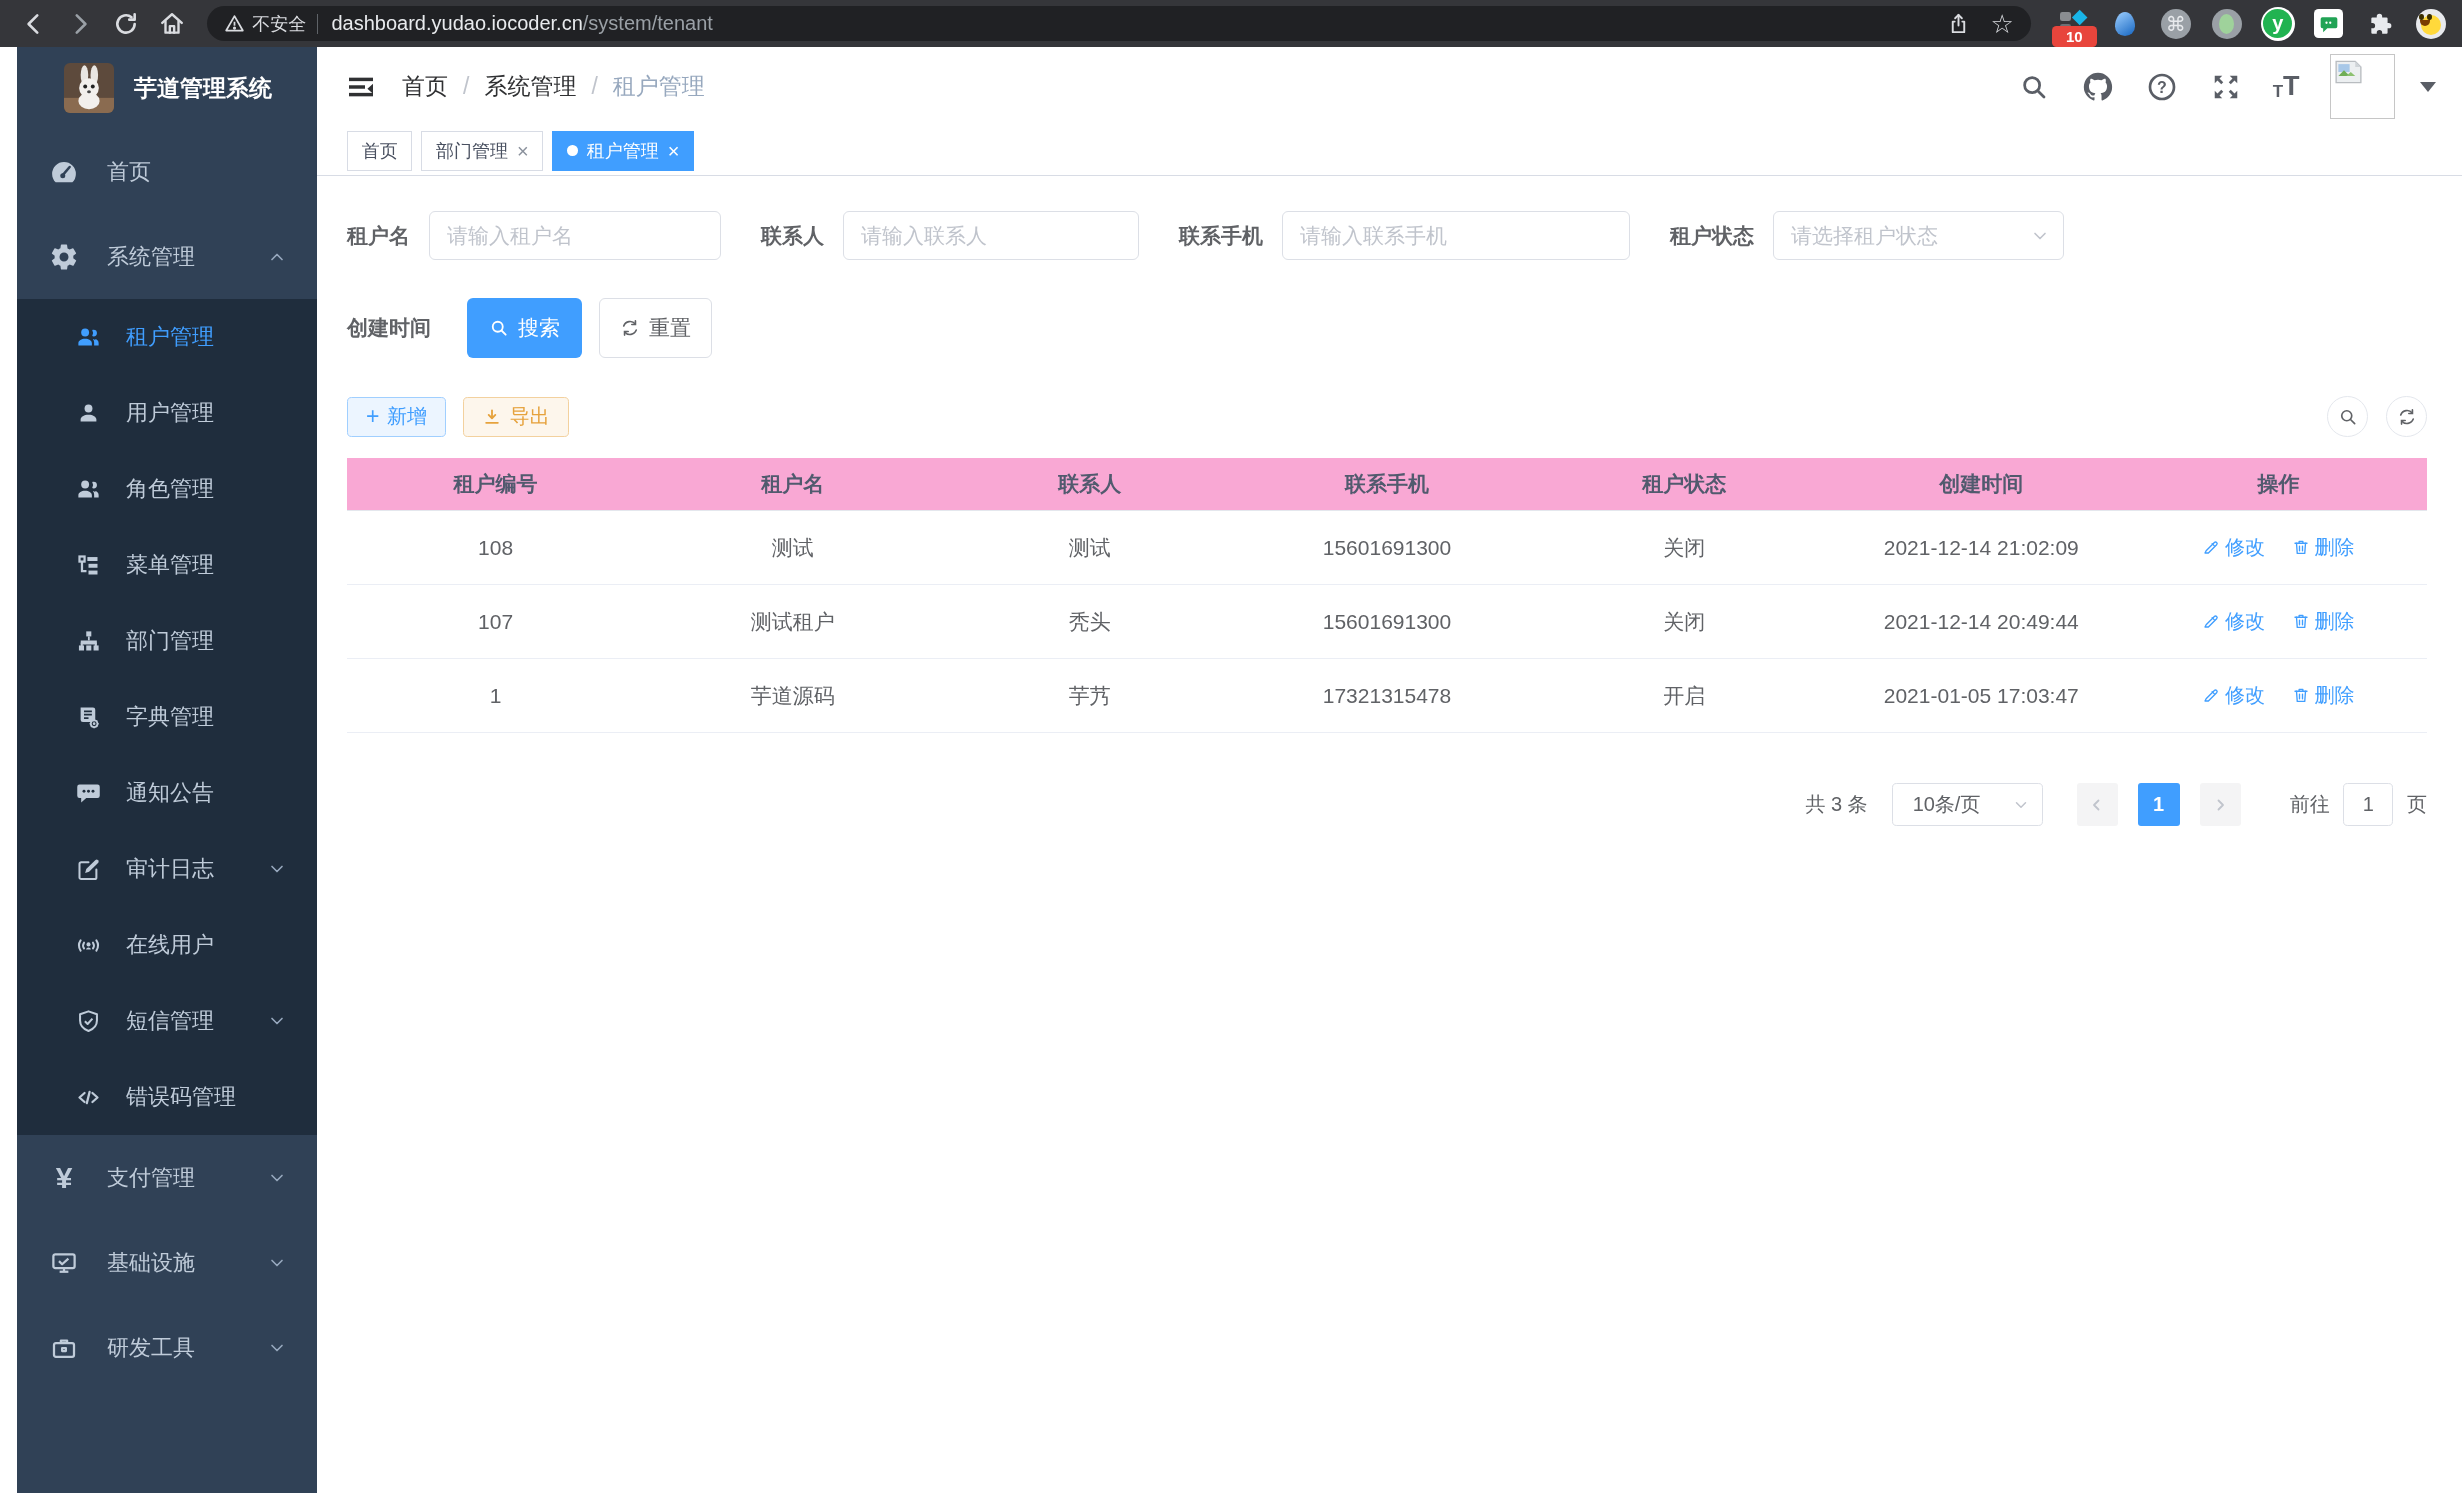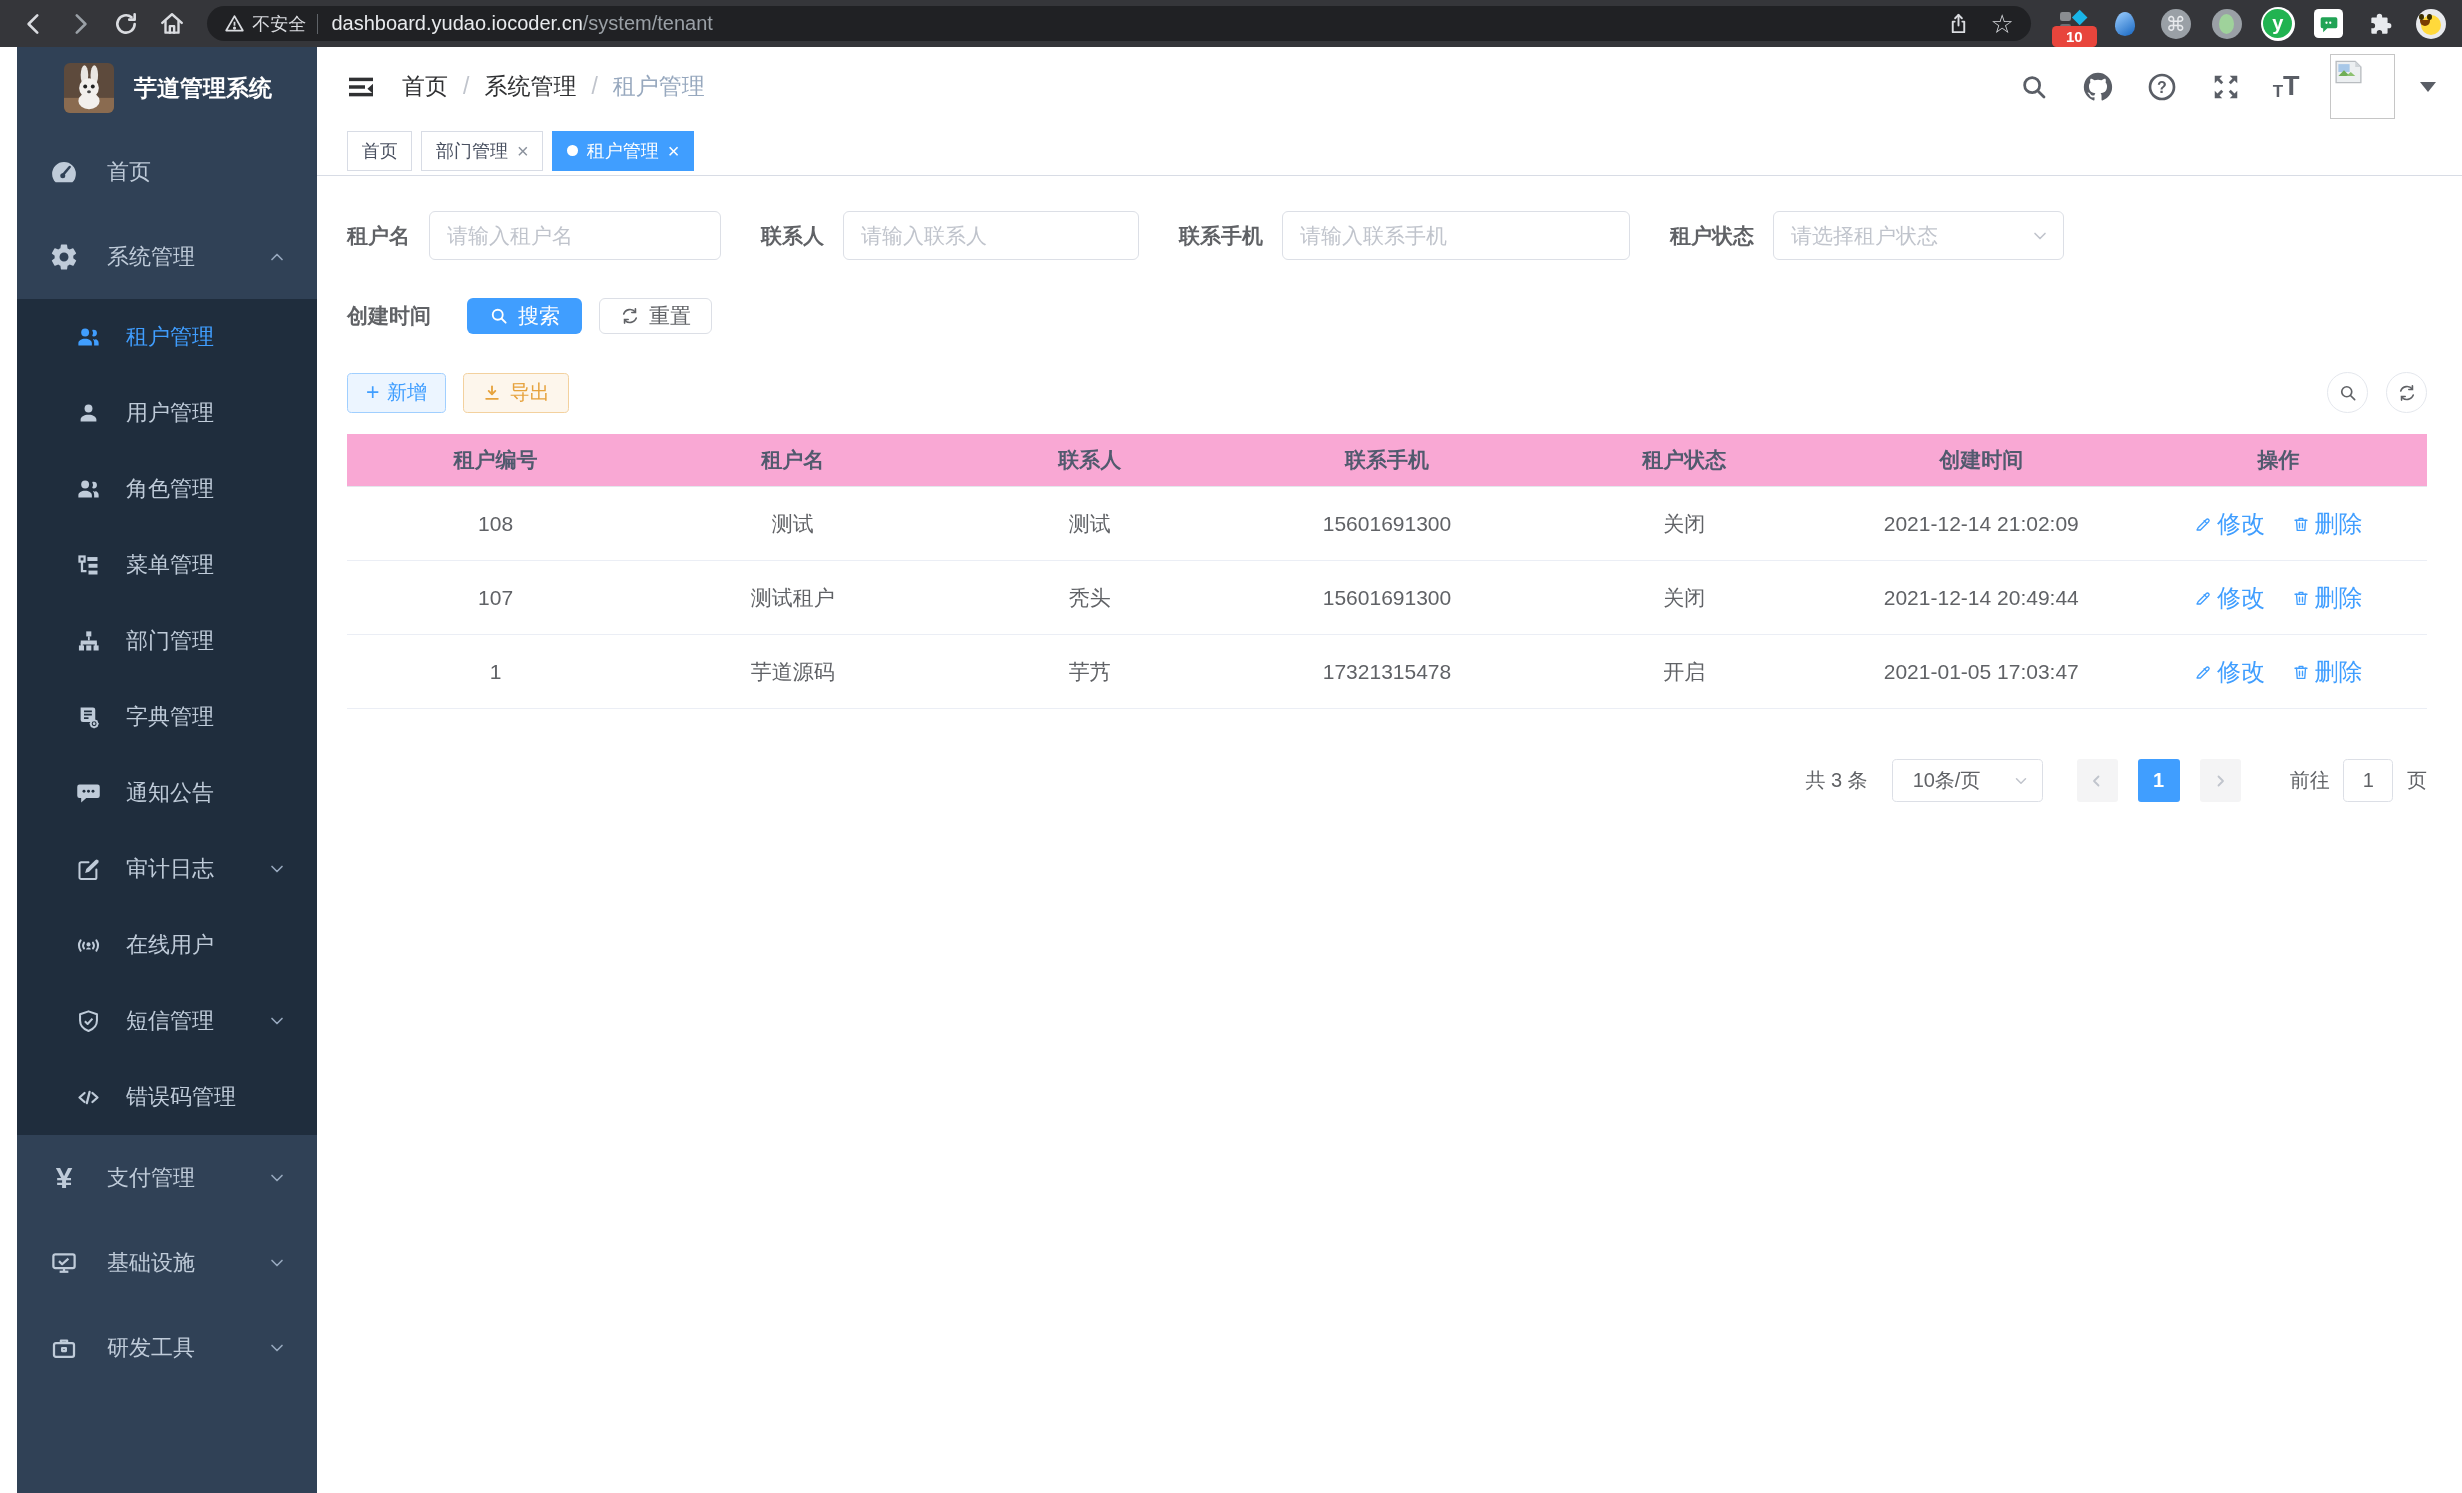--- a/index.html
+++ b/index.html
@@ -89,36 +89,36 @@
   .f-input::placeholder { color:#c0c4cc; }
   .f-item { display:flex; align-items:center; margin-right:40px; }
   .select-box { position:relative; display:flex; align-items:center; }
   .select-box .f-input { padding-right:46px; }
   .select-box .sel-chev { position:absolute; right:13.7px; color:#c0c4cc; display:flex; pointer-events:none; }
   .date-range { width:365px; height:49px; border:1.5px solid #dcdfe6; border-radius:6px; display:flex; align-items:center; padding:0 13.7px; }
   .date-range .cal { color:#c0c4cc; display:flex; margin-right:10.7px; }
   .date-range input { border:none; outline:none; font-size:21px; color:#606266; width:131px; font-family:inherit; }
   .date-range input::placeholder { color:#c0c4cc; }
   .date-range .dsep { color:#606266; font-size:21px; margin:0 6px; font-weight:bold; }
-  .btn { height:36px; border-radius:6px; font-size:21px; display:inline-flex; align-items:center; justify-content:center; gap:9px; cursor:pointer; border:1.5px solid transparent; font-family:inherit; }
+  .btn { height:60px; border-radius:6px; font-size:21px; display:inline-flex; align-items:center; justify-content:center; gap:9px; cursor:pointer; border:1.5px solid transparent; font-family:inherit; }
   .btn-search { background:#409eff; color:#fff; padding:0 21px; margin-left:17px; }
   .btn-reset { background:#fff; color:#606266; border-color:#dcdfe6; padding:0 20px; margin-left:17px; }
   .toolbar { display:flex; align-items:center; margin-bottom:20.6px; }
   .btn-sm { height:40px; border-radius:4.6px; font-size:20px; display:inline-flex; align-items:center; gap:7.6px; cursor:pointer; padding:0 18px; border:1.5px solid; font-family:inherit; }
   .btn-add { background:#ecf5ff; border-color:#a0cfff; color:#409eff; }
   .btn-export { background:#fdf6ec; border-color:#f3d19e; color:#e6a23c; margin-left:17px; }
   .plus-glyph { font-size:23px; line-height:1; }
   .tool-spacer { flex:1; }
   .circle-btn { width:41px; height:41px; border-radius:50%; border:1.5px solid #e4e7ed; background:#fff; display:flex; align-items:center; justify-content:center; color:#606266; cursor:pointer; margin-left:18px; }
 
   
   table.grid { width:100%; border-collapse:collapse; table-layout:fixed; }
   table.grid th { height:53px; background:#f9a8d4; color:#515a6e; font-size:21px; font-weight:bold; text-align:center; border-bottom:0.8px solid #e4e7ed; }
   table.grid td { height:74px; font-size:21px; color:#606266; text-align:center; border-bottom:0.8px solid #ebeef5; }
-  .op-link { color:#409eff; font-size:24px; display:inline-flex; align-items:center; gap:4.6px; cursor:pointer; }
+  .op-link { color:#409eff; font-size:20px; display:inline-flex; align-items:center; gap:4.6px; cursor:pointer; }
   .op-link + .op-link { margin-left:21px; }
 
   
   .pagination { margin-top:50px; display:flex; align-items:center; justify-content:flex-end; font-size:20px; color:#606266; }
   .pg-total { margin-right:24px; }
   .pg-size { position:relative; width:151px; height:43px; border:1.5px solid #dcdfe6; border-radius:4.6px; display:flex; align-items:center; padding-left:20px; margin-right:34px; cursor:pointer; }
   .pg-size .sel-chev { position:absolute; right:12px; color:#c0c4cc; display:flex; }
   .pg-btn { width:41px; height:43px; background:#f4f4f5; border-radius:3px; display:flex; align-items:center; justify-content:center; color:#c0c4cc; cursor:pointer; }
   .pg-btn.prev { margin-right:20px; }
   .pg-btn.next { margin-left:20px; }

